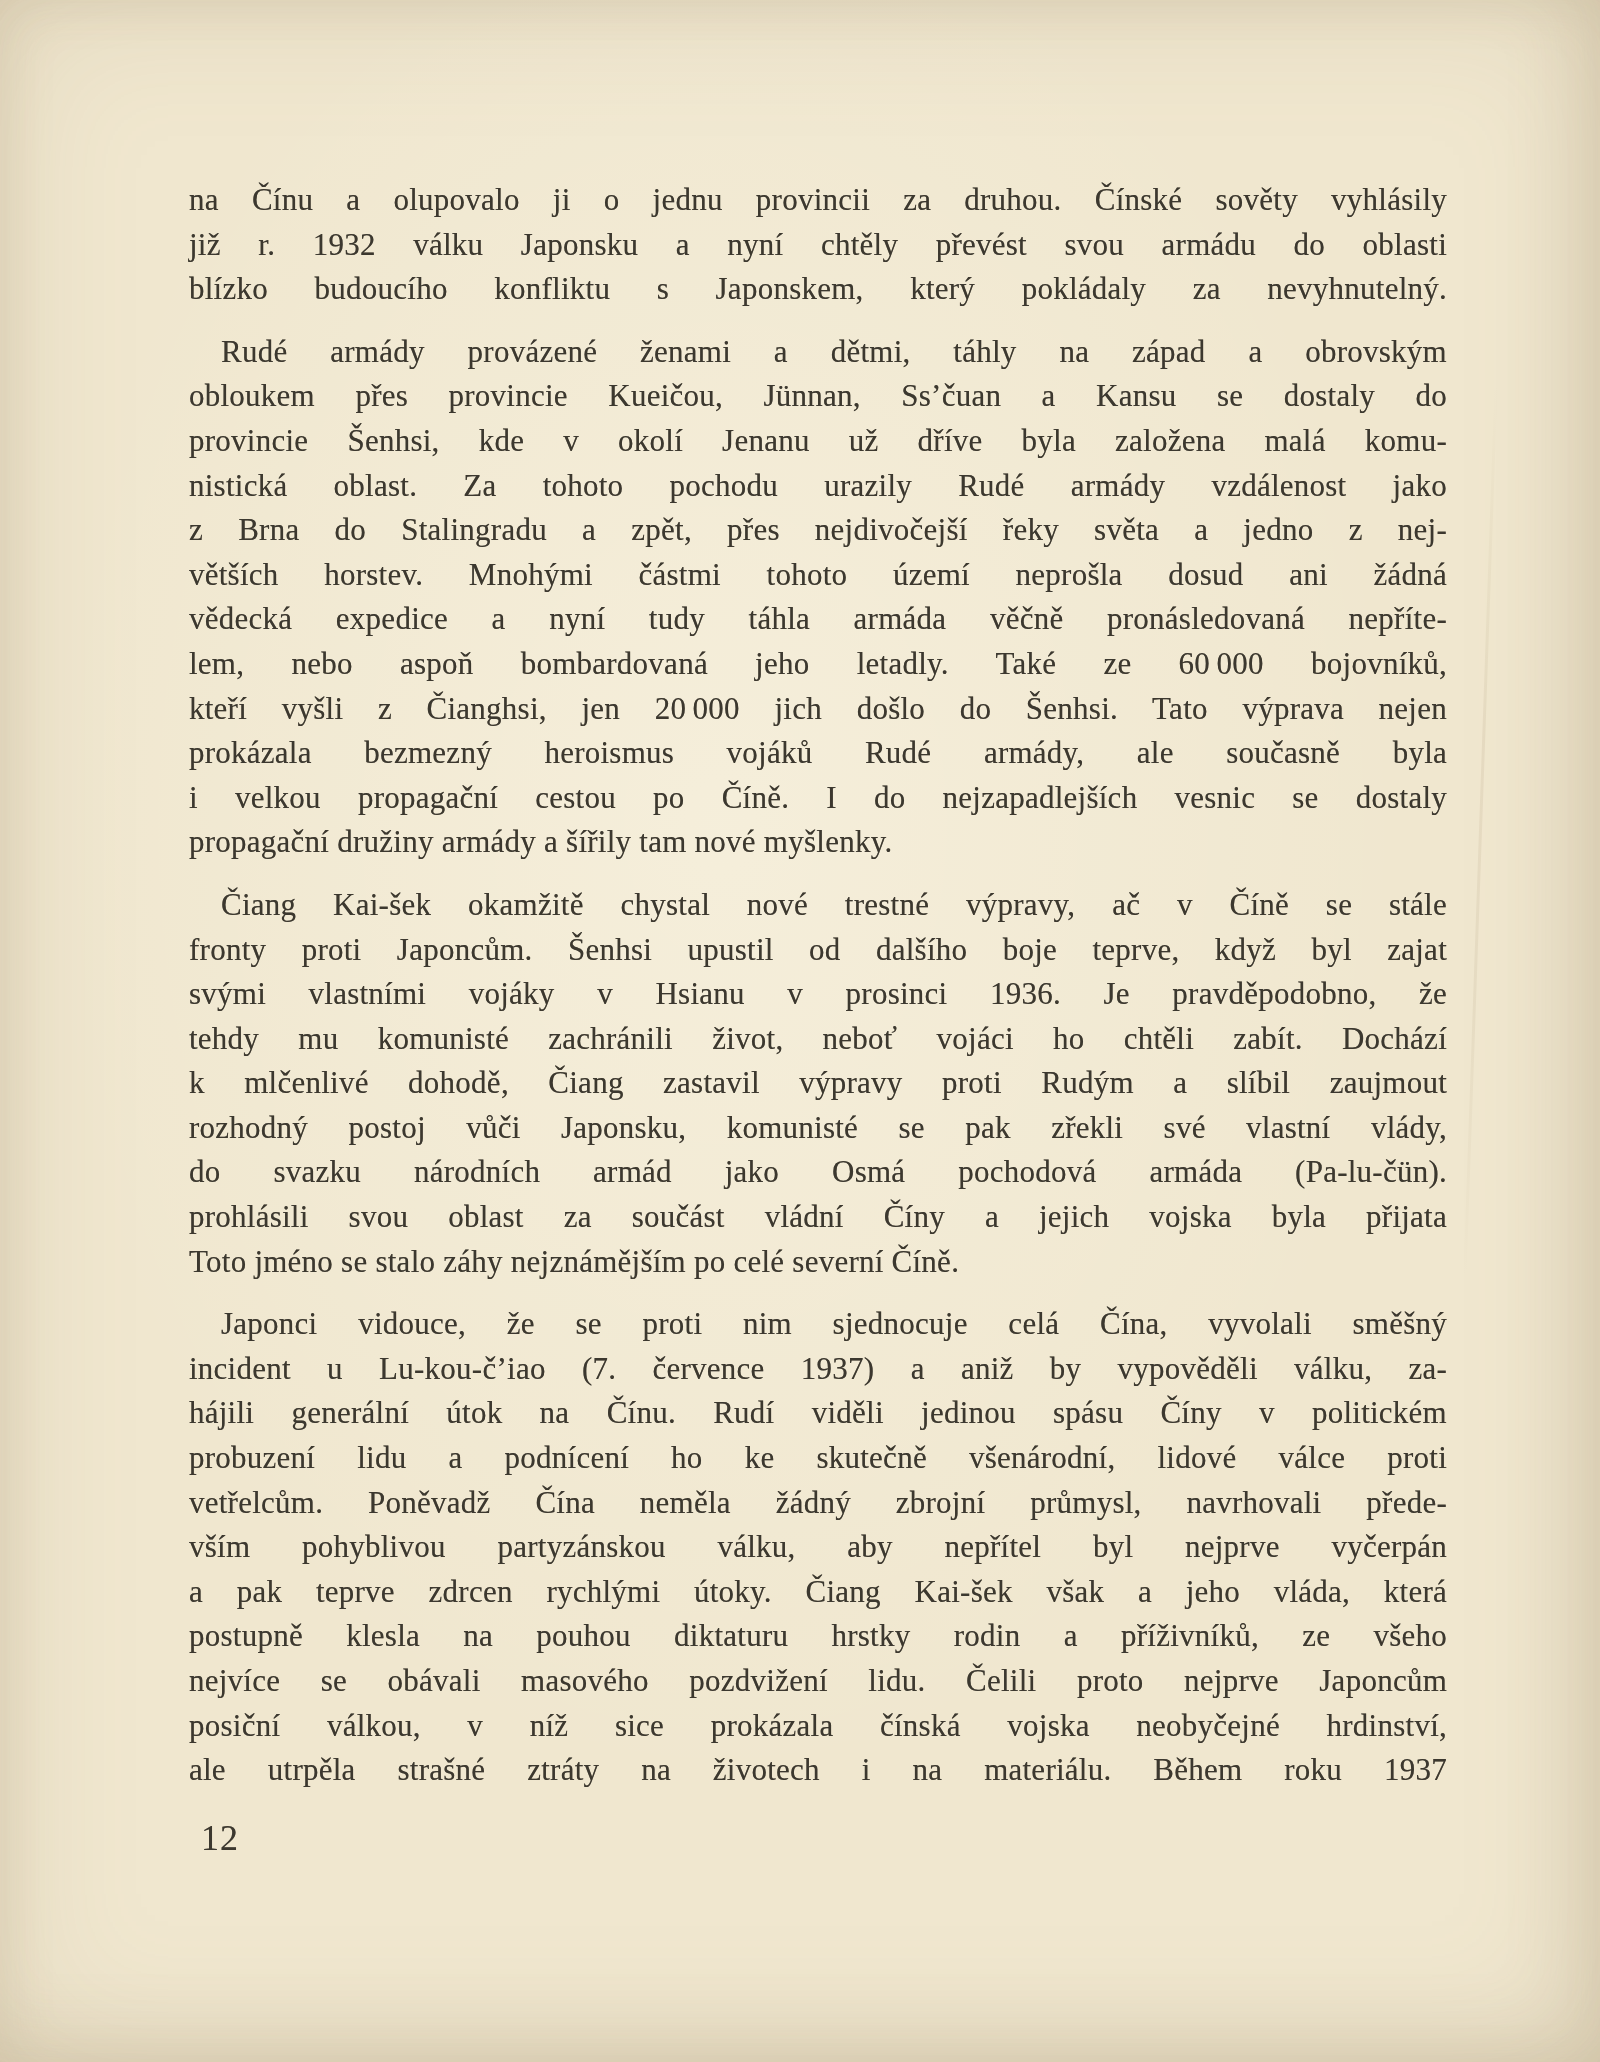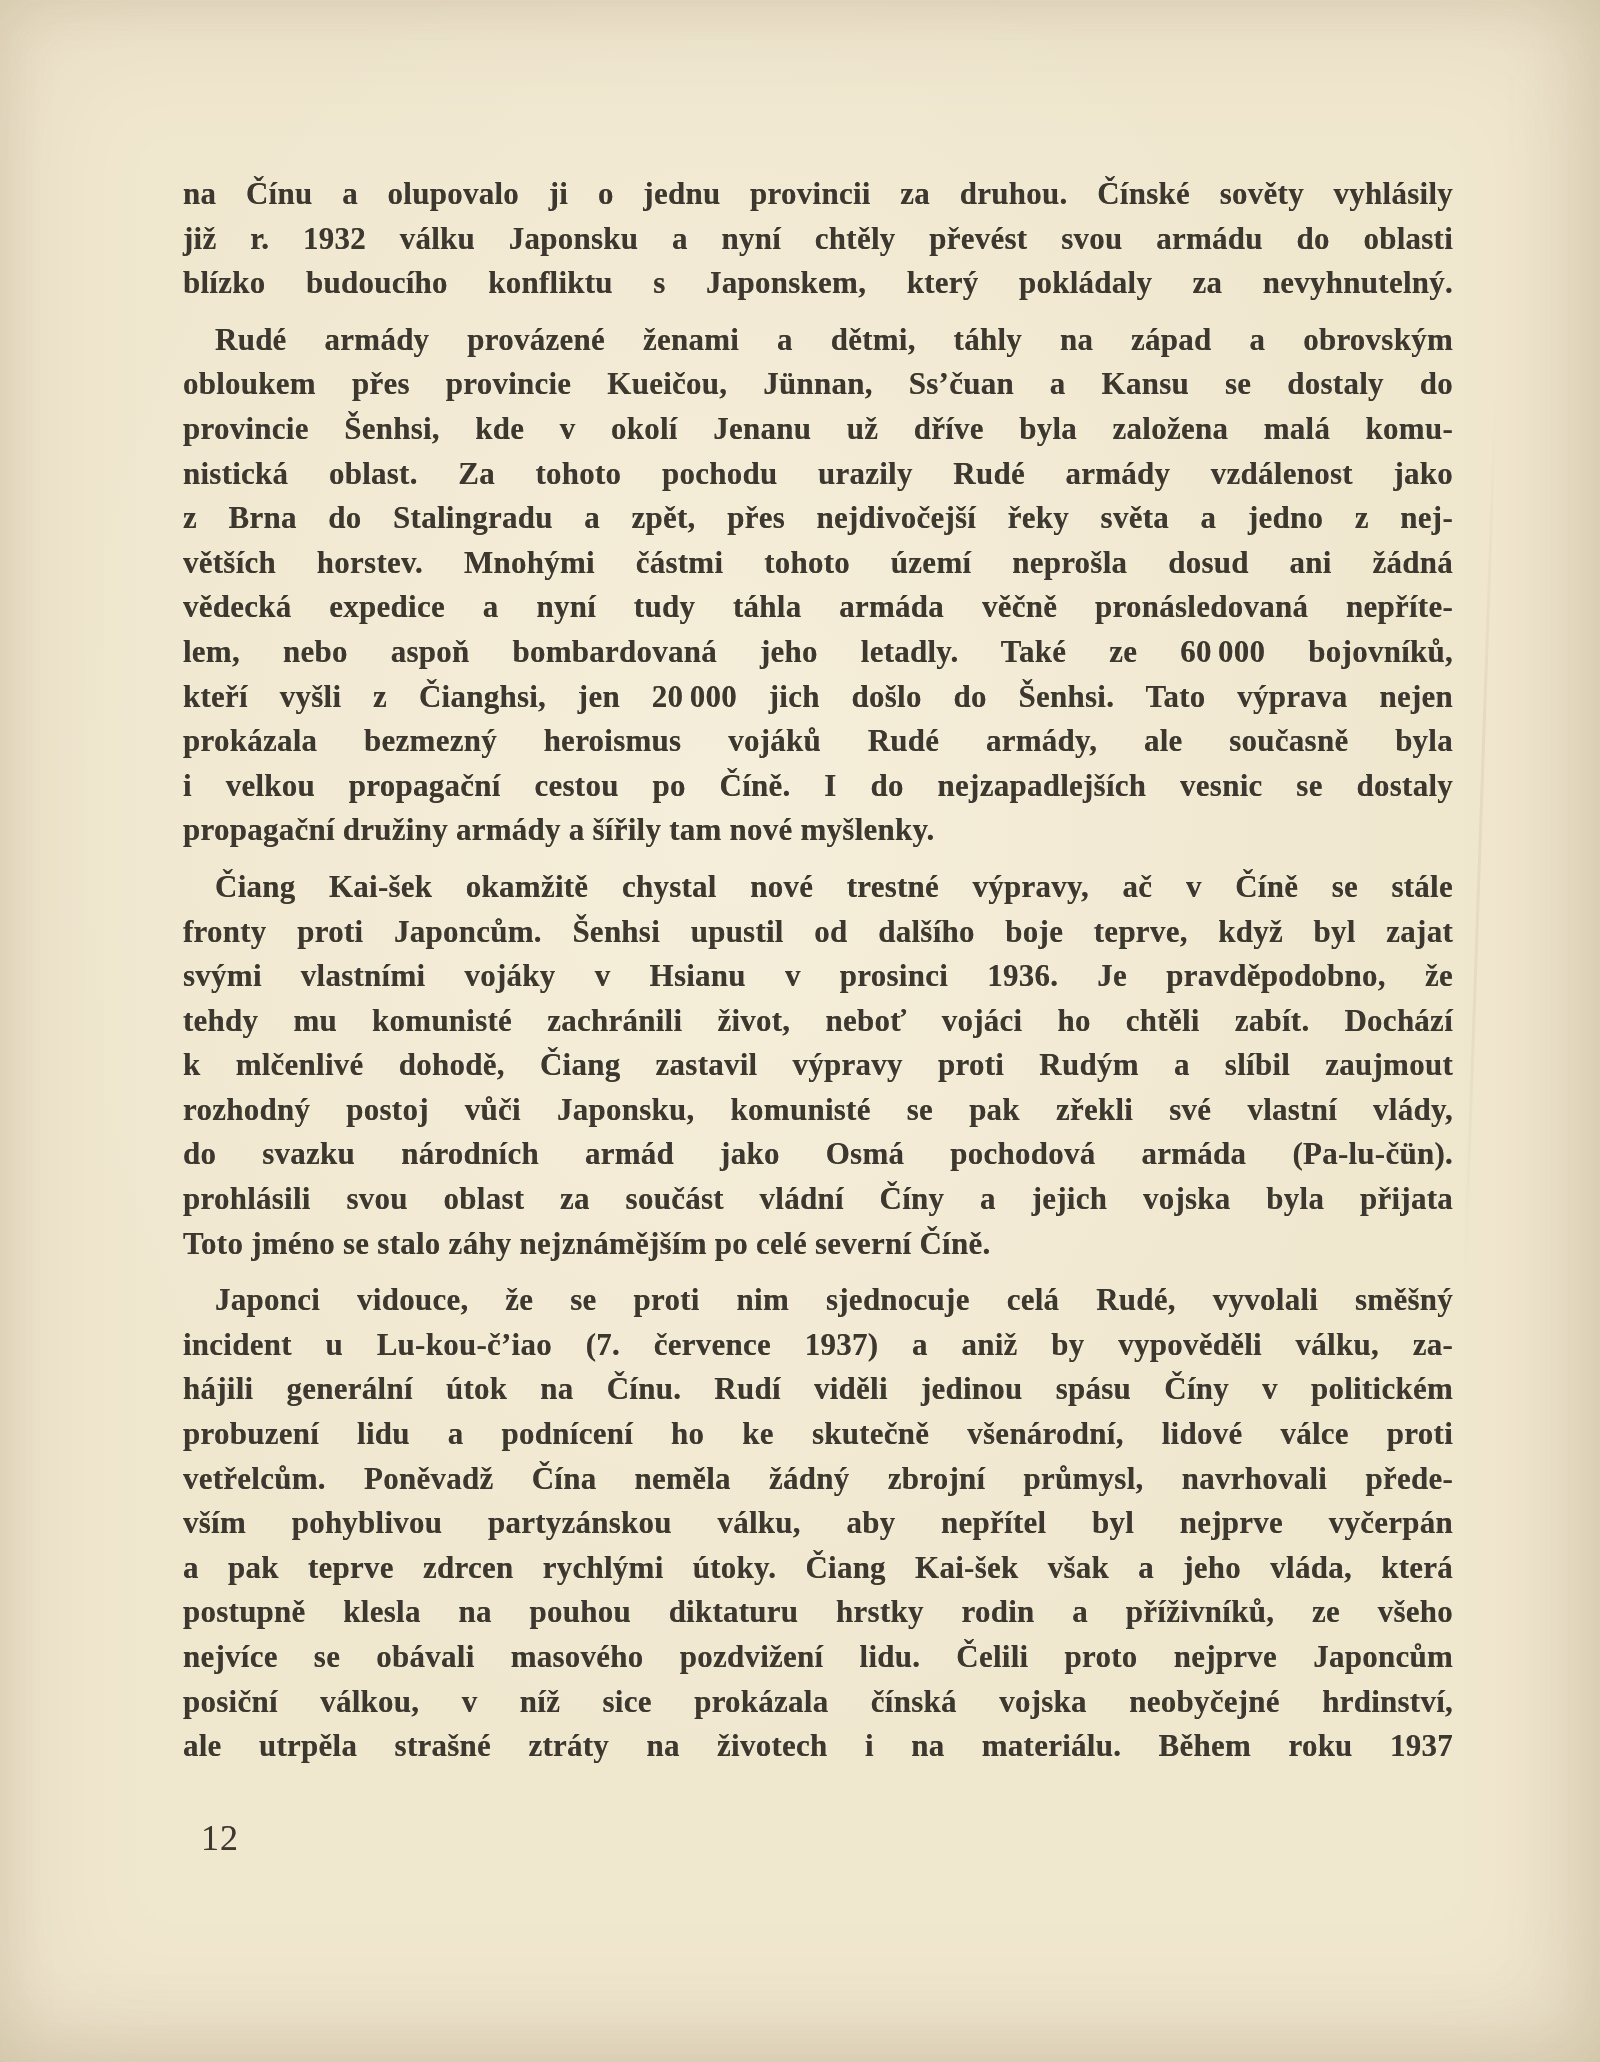--- a/index.html
+++ b/index.html
@@ -34,21 +34,21 @@
   }
   .textblock {
     position: absolute;
     left: 171px;
     top: 160px;
     width: 1294px;
     font-size: 31px;
     letter-spacing: 0.25px;
     text-shadow: 0 0 0.6px rgba(62,56,46,0.55);
   }
-  .para { margin: 12px; font-weight: bold; }
+  .para { margin: 18px; }
   .line {
     height: 44.6px;
     line-height: 44.6px;
     text-align: justify;
     text-align-last: justify;
     white-space: normal;
     overflow: visible;
   }
   .line.indent { text-indent: 32px; }
   .line.endpara {
@@ -97,21 +97,21 @@
       <div class="line">svými vlastními vojáky v Hsianu v prosinci 1936. Je pravděpodobno, že</div>
       <div class="line">tehdy mu komunisté zachránili život, neboť vojáci ho chtěli zabít. Dochází</div>
       <div class="line">k mlčenlivé dohodě, Čiang zastavil výpravy proti Rudým a slíbil zaujmout</div>
       <div class="line">rozhodný postoj vůči Japonsku, komunisté se pak zřekli své vlastní vlády,</div>
       <div class="line">do svazku národních armád jako Osmá pochodová armáda (Pa-lu-čün).</div>
       <div class="line">prohlásili svou oblast za součást vládní Číny a jejich vojska byla přijata</div>
       <div class="line endpara">Toto jméno se stalo záhy nejznámějším po celé severní Číně.</div>
     </div>
 
     <div class="para">
-      <div class="line indent">Japonci vidouce, že se proti nim sjednocuje celá Rudé, vyvolali směšný</div>
+      <div class="line indent">Japonci vidouce, že se proti nim sjednocuje celá Čína, vyvolali směšný</div>
       <div class="line">incident u Lu-kou-č’iao (7. července 1937) a aniž by vypověděli válku, za-</div>
       <div class="line">hájili generální útok na Čínu. Rudí viděli jedinou spásu Číny v politickém</div>
       <div class="line">probuzení lidu a podnícení ho ke skutečně všenárodní, lidové válce proti</div>
       <div class="line">vetřelcům. Poněvadž Čína neměla žádný zbrojní průmysl, navrhovali přede-</div>
       <div class="line">vším pohyblivou partyzánskou válku, aby nepřítel byl nejprve vyčerpán</div>
       <div class="line">a pak teprve zdrcen rychlými útoky. Čiang Kai-šek však a jeho vláda, která</div>
       <div class="line">postupně klesla na pouhou diktaturu hrstky rodin a příživníků, ze všeho</div>
       <div class="line">nejvíce se obávali masového pozdvižení lidu. Čelili proto nejprve Japoncům</div>
       <div class="line">posiční válkou, v níž sice prokázala čínská vojska neobyčejné hrdinství,</div>
       <div class="line">ale utrpěla strašné ztráty na životech i na materiálu. Během roku 1937</div>

